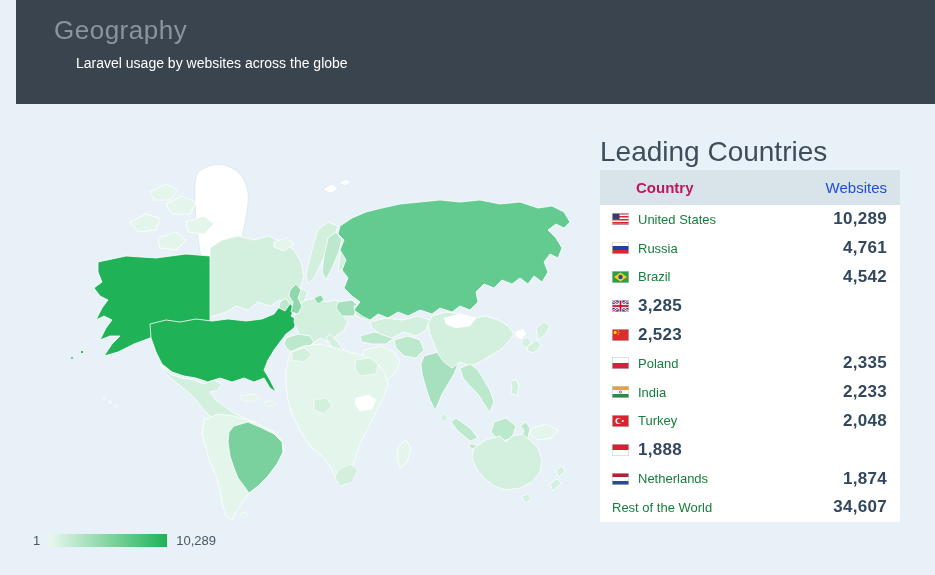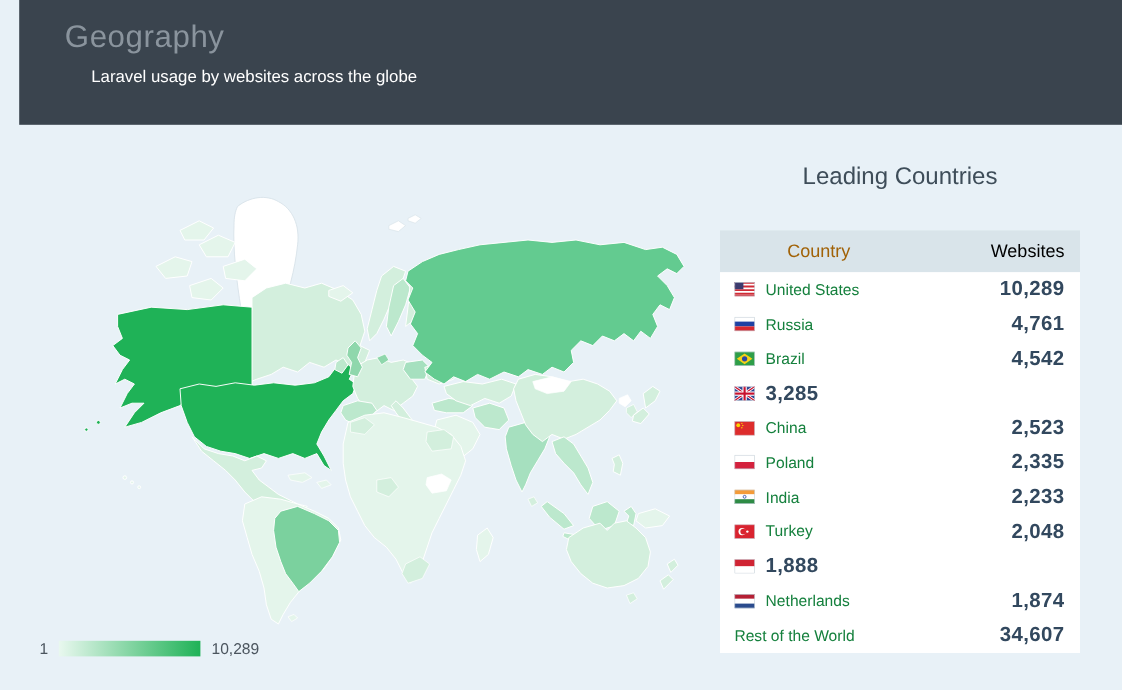--- a/index.html
+++ b/index.html
@@ -18,24 +18,24 @@
   .map-svg .pale { stroke:#d9e4ea; }
   .map-svg .thin { stroke-width:.6; }
 
   
   .legend { position:absolute; left:33px; top:533px; display:flex; align-items:center; gap:9px; }
   .legend .lbl { font-size:13px; color:#4b555e; }
   .legend-bar { width:118px; height:13px; }
 
   
   .panel { position:absolute; left:600px; top:136px; width:300px; }
-  .panel-title { font-size:20px; color:#3e4d59; font-weight:400; margin-bottom:33px;text-align:center; }
+  .panel-title { font-size:28px; color:#3e4d59; font-weight:400; margin-bottom:2px; }
   .thead { height:35px; background:#d9e4ea; display:flex; align-items:center; }
-  .th-country { font-size:15px; color:#a16207; padding-left:56px; }
-  .th-websites { font-size:15px; color:#000000; flex:1; text-align:right; padding-right:13px; }
+  .th-country { font-size:15px; color:#be185d; padding-left:36px;font-weight:bold; }
+  .th-websites { font-size:15px; color:#1d4ed8; flex:1; text-align:right; padding-right:13px; }
   .tbody { background:#ffffff; }
   .trow { height:28.8px; display:flex; align-items:center; padding:0 13px 0 12px; background:#ffffff; }
   .flag { width:17px; height:12px; margin-right:9px; display:inline-flex; flex:0 0 auto; }
   .flag svg { display:block; }
   .cname { font-size:13px; color:#15803d; flex:1; white-space:nowrap; }
   .cval { font-size:17px; font-weight:bold; color:#32485e; letter-spacing:.3px; }
 </style>
 </head>
 <body>
 
@@ -202,21 +202,20 @@
     <span class="flag">
             <svg width="17" height="12" viewBox="0 0 17 12">
               <rect width="17" height="12" fill="#dd2c2c"></rect>
               <circle cx="3.2" cy="3.4" r="1.6" fill="#ffd400"></circle>
               <circle cx="6.2" cy="1.8" r="0.6" fill="#ffd400"></circle>
               <circle cx="7" cy="3.6" r="0.6" fill="#ffd400"></circle>
               <circle cx="6.2" cy="5.4" r="0.6" fill="#ffd400"></circle>
               <rect x="0.3" y="0.3" width="16.4" height="11.4" fill="none" stroke="#c3ced6" stroke-width="0.6"></rect>
             </svg>
           </span>
-    <span class="cname">China</span>
     <span class="cval">2,523</span>
   </div>
 
   <div class="trow">
     <span class="flag">
             <svg width="17" height="12" viewBox="0 0 17 12">
               <rect width="17" height="6" fill="#fff"></rect>
               <rect y="6" width="17" height="6" fill="#d4213d"></rect>
               <rect x="0.3" y="0.3" width="16.4" height="11.4" fill="none" stroke="#c3ced6" stroke-width="0.6"></rect>
             </svg>

